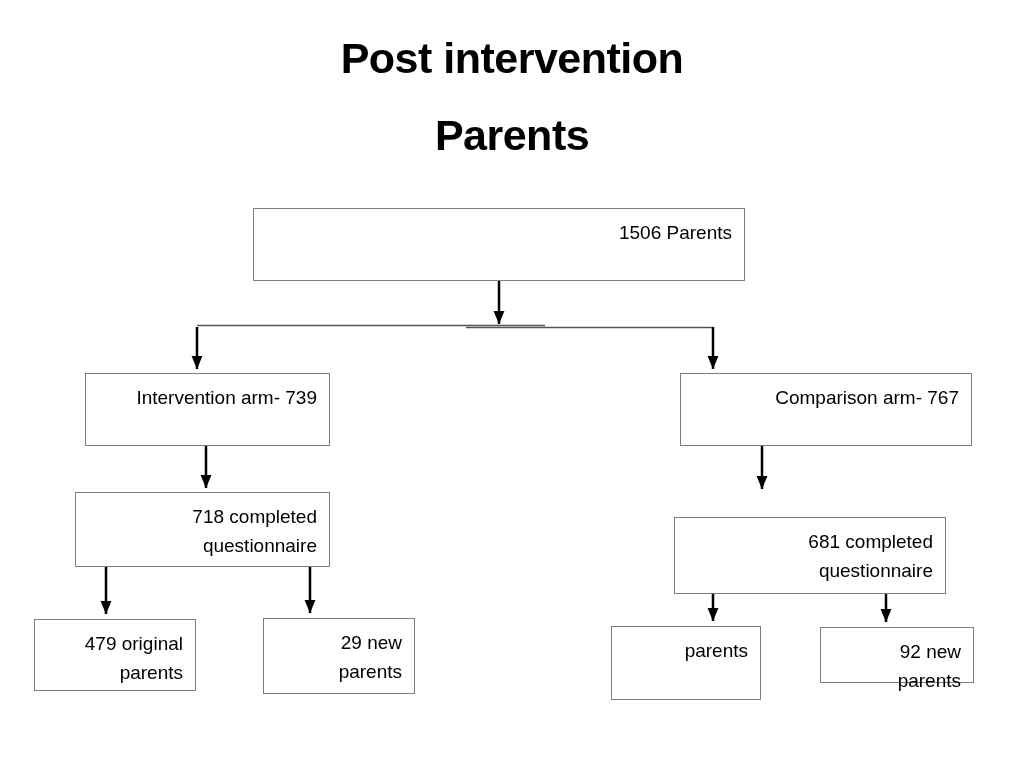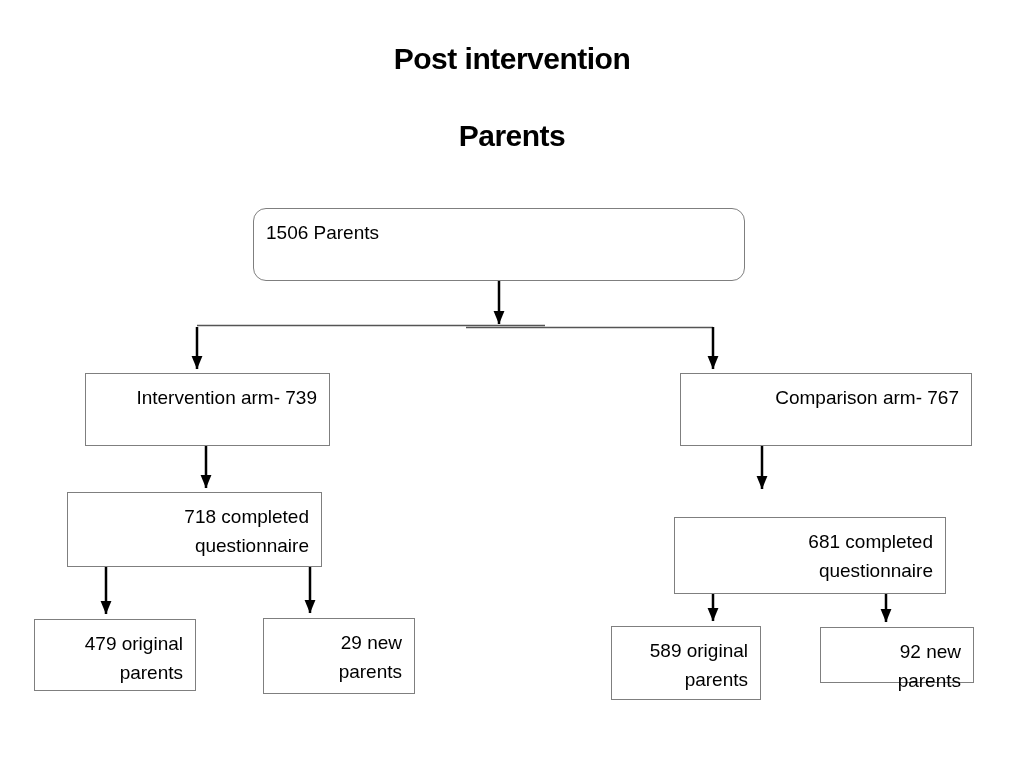--- a/index.html
+++ b/index.html
@@ -14,46 +14,46 @@
     height: 768px;
     background: #ffffff;
     overflow: hidden;
   }
   .title {
     position: absolute;
     top: 20px;
     left: 0;
     width: 1024px;
     text-align: center;
-    font-size: 30px;
+    font-size: 43px;
     font-weight: bold;
     color: #000000;
     line-height: 77px;
     letter-spacing: -0.5px;
   }
   .title span { display: block; }
   .node {
     position: absolute;
     box-sizing: border-box;
     border: 1px solid #7f7f7f;
     background: #ffffff;
     color: #000000;
     font-size: 19px;
     line-height: 29px;
     padding: 9px 12px;
     text-align: right;
   }
   .node span { display: block; }
-  .node.center { text-align: left; border-radius: 13px; }
+  .node.center { text-align: right; }
 
   
   #node-root            { left: 253px; top: 208px; width: 492px; height: 73px; }
   #node-intervention    { left:  85px; top: 373px; width: 245px; height: 73px; }
   #node-comparison      { left: 659px; top: 373px; width: 292px; height: 73px; margin-left: 21px; }
-  #node-int-completed   { left:  67px; top: 492px; width: 255px; height: 75px; }
+  #node-int-completed   { left:  75px; top: 492px; width: 255px; height: 75px; }
   #node-comp-completed  { left: 674px; top: 493px; width: 272px; height: 77px; margin-top: 24px; }
   #node-int-original    { left:  34px; top: 619px; width: 162px; height: 72px; }
   #node-int-new         { left: 263px; top: 618px; width: 152px; height: 76px; padding-left: 10px; }
   #node-comp-original   { left: 611px; top: 626px; width: 150px; height: 74px; }
   #node-comp-new        { left: 820px; top: 627px; width: 154px; height: 56px; }
 
   svg.connectors {
     position: absolute;
     left: 0; top: 0;
     width: 1024px;
@@ -132,21 +132,20 @@
     <span>479 original</span>
     <span>parents</span>
   </div>
 
   <div class="node" id="node-int-new">
     <span>29 new</span>
     <span>parents</span>
   </div>
 
   <div class="node" id="node-comp-original">
-    <span>589 original</span>
     <span>parents</span>
   </div>
 
   <div class="node" id="node-comp-new">
     <span>92 new</span>
     <span>parents</span>
   </div>
 
 </div>
 

